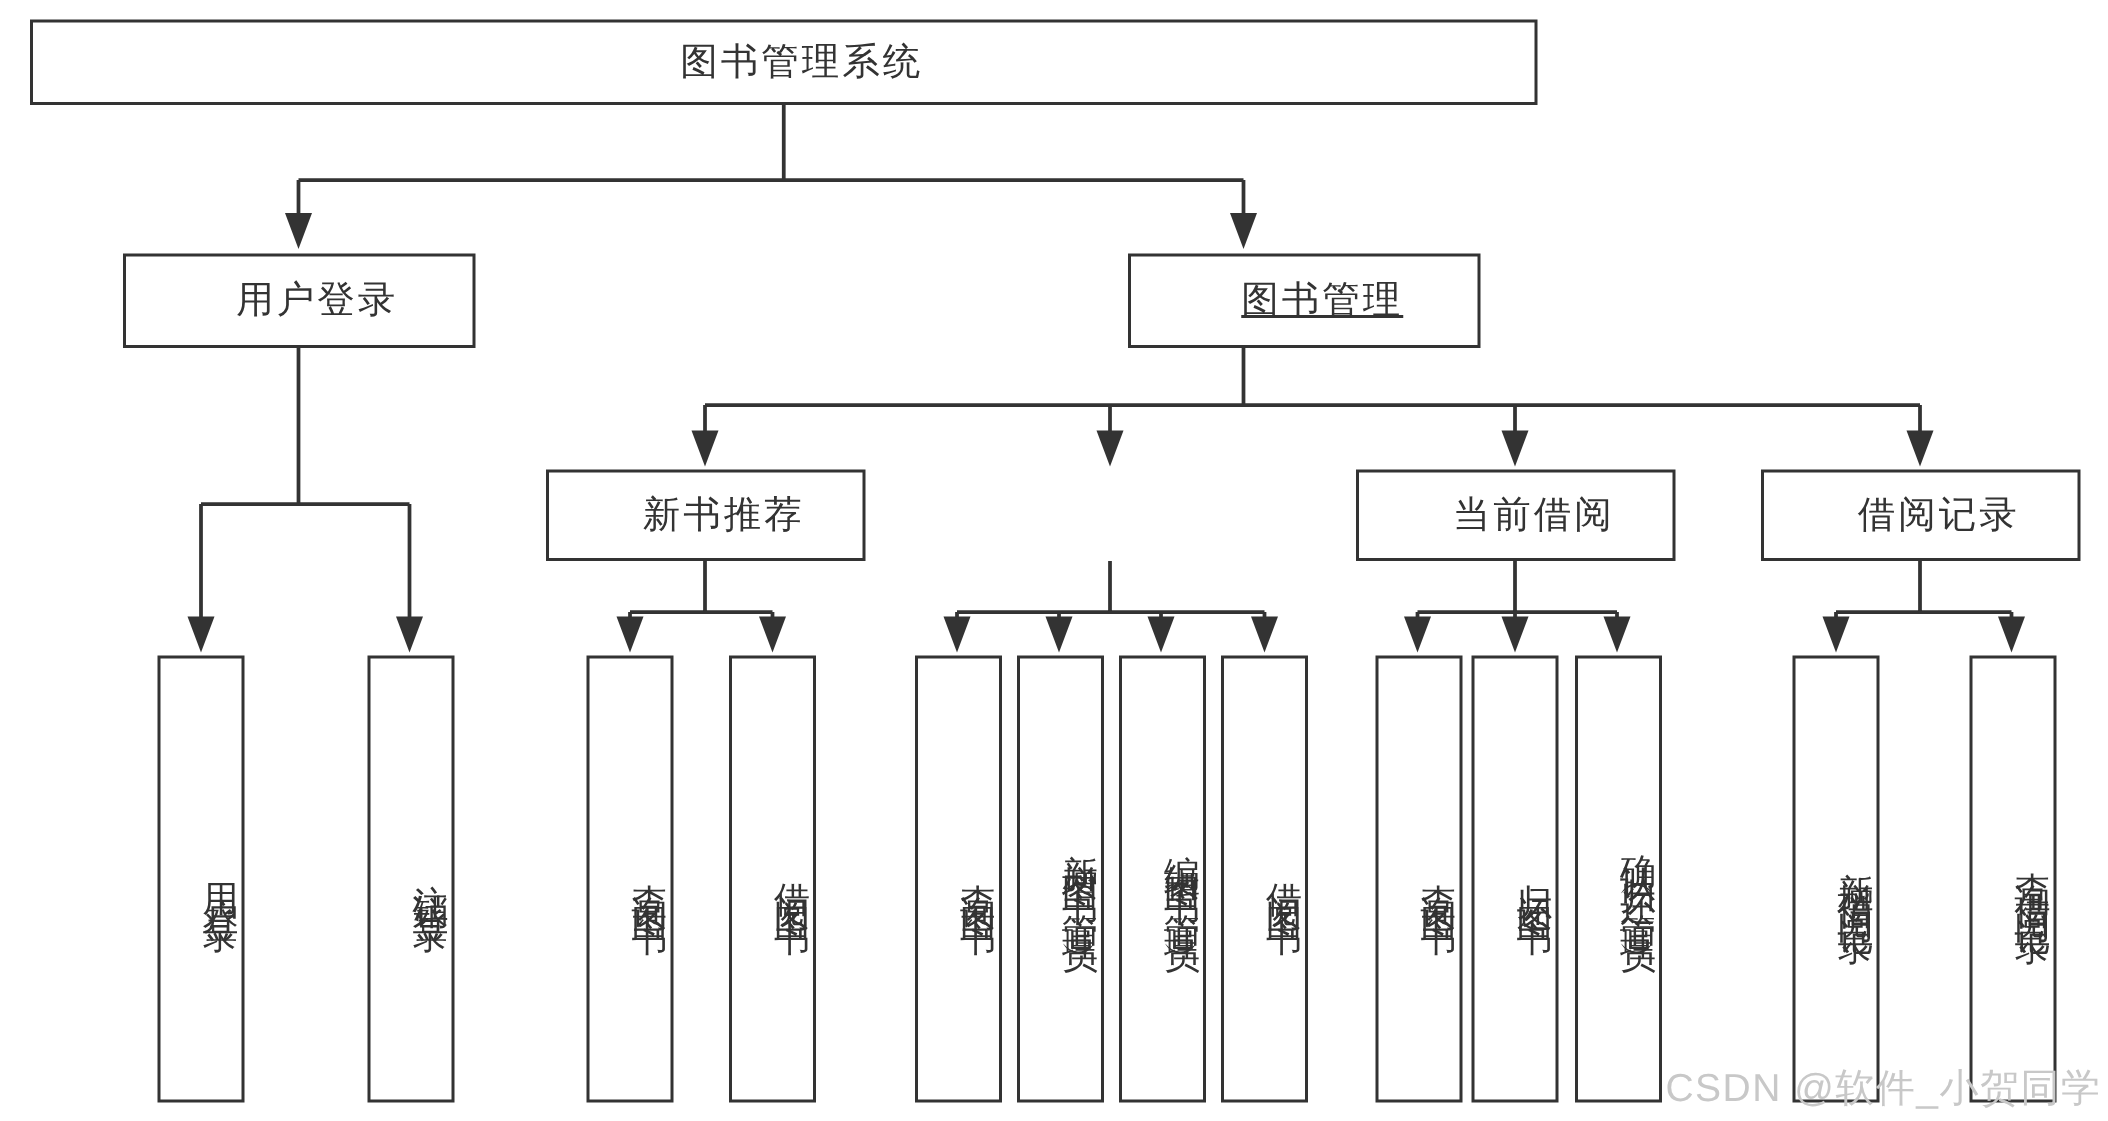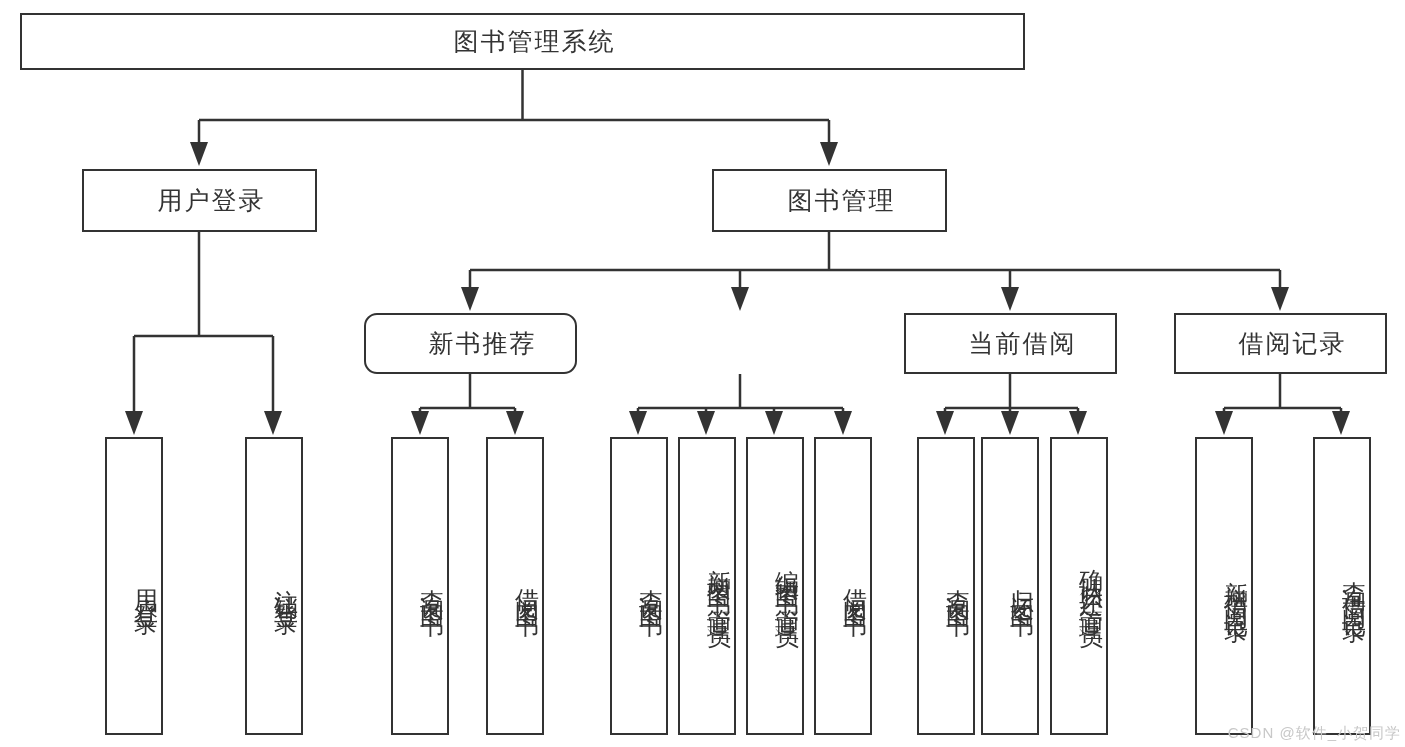--- a/index.html
+++ b/index.html
@@ -15,34 +15,34 @@
     font-size:25px;letter-spacing:2px;line-height:1;white-space:nowrap;padding-left:24px;
   }
   .v{top:437px;width:58px;height:298px;}
   .vtext{
     writing-mode:vertical-rl;text-orientation:mixed;
     font-size:24px;letter-spacing:8px;line-height:1;white-space:nowrap;
   }
   
   .n-root{left:20px;top:13px;width:1005px;height:57px;}
   .n-l2a{left:82px;top:169px;width:235px;height:63px;}
-  .n-l2b{left:712px;top:169px;width:235px;height:63px;}
-  .n-l3a{left:364px;top:313px;width:213px;height:61px;border-radius:13px;}
+  .n-l2b{left:752px;top:169px;width:235px;height:63px;text-decoration:underline;}
+  .n-l3a{left:364px;top:313px;width:213px;height:61px;}
   .n-l3b{left:634px;top:313px;width:213px;height:61px;}
   .n-l3c{left:904px;top:313px;width:213px;height:61px;text-align:center;}
   .n-l3d{left:1174px;top:313px;width:213px;height:61px;}
   .n-c1{left:105px;}  .n-c2{left:245px;}
   .n-c3{left:391px;}  .n-c4{left:486px;}
   .n-c5{left:610px;}  .n-c6{left:678px;}
   .n-c7{left:746px;}  .n-c8{left:814px;}
   .n-c9{left:917px;}  .n-c10{left:981px;} .n-c11{left:1050px;}
   .n-c12{left:1195px;} .n-c13{left:1313px;}
   #watermark{
     position:absolute;right:4px;bottom:4px;z-index:10;
-    font-size:15px;letter-spacing:1px;color:#c8c8c8;white-space:nowrap;
+    font-size:26px;letter-spacing:1px;color:#c8c8c8;white-space:nowrap;
   }
 </style>
 </head>
 <body>
 
 <div id="stage">
 
   <svg id="connectors" viewBox="0 0 1405 747" xmlns="http://www.w3.org/2000/svg">
     <g stroke="#333333" stroke-width="2.5" fill="none">
       <path d="M522.5 69 V120 M199 120 H829 M199 120 V146 M829 120 V146"></path>

